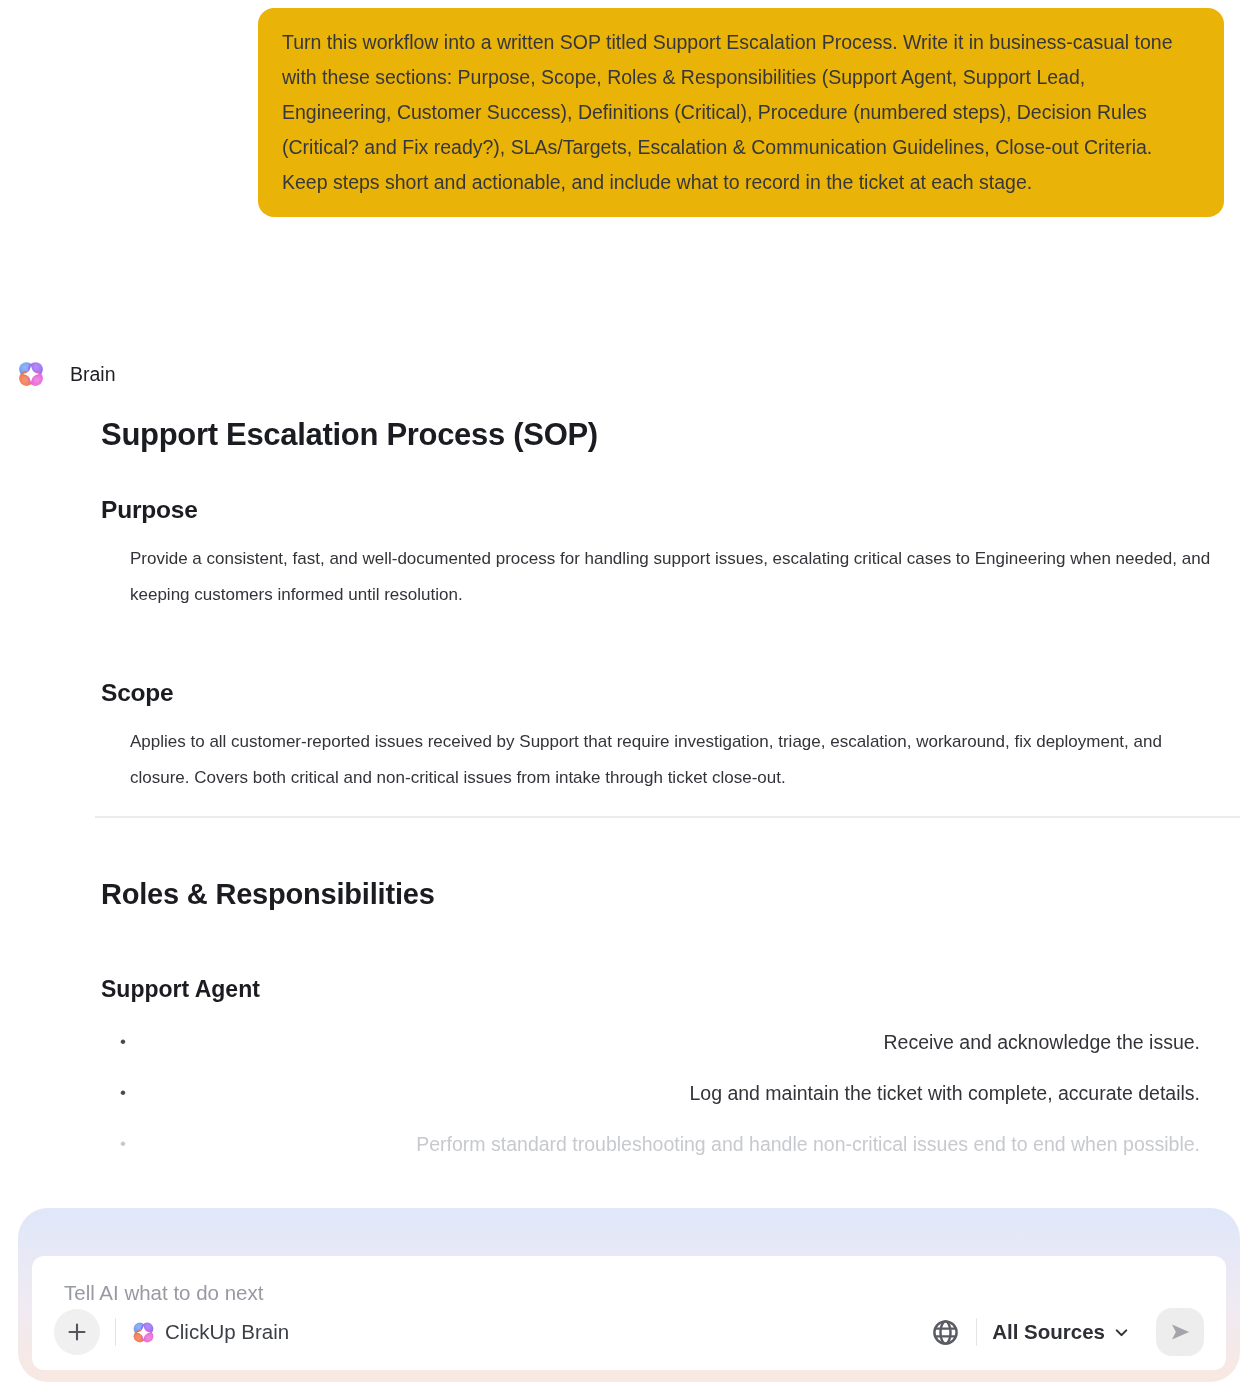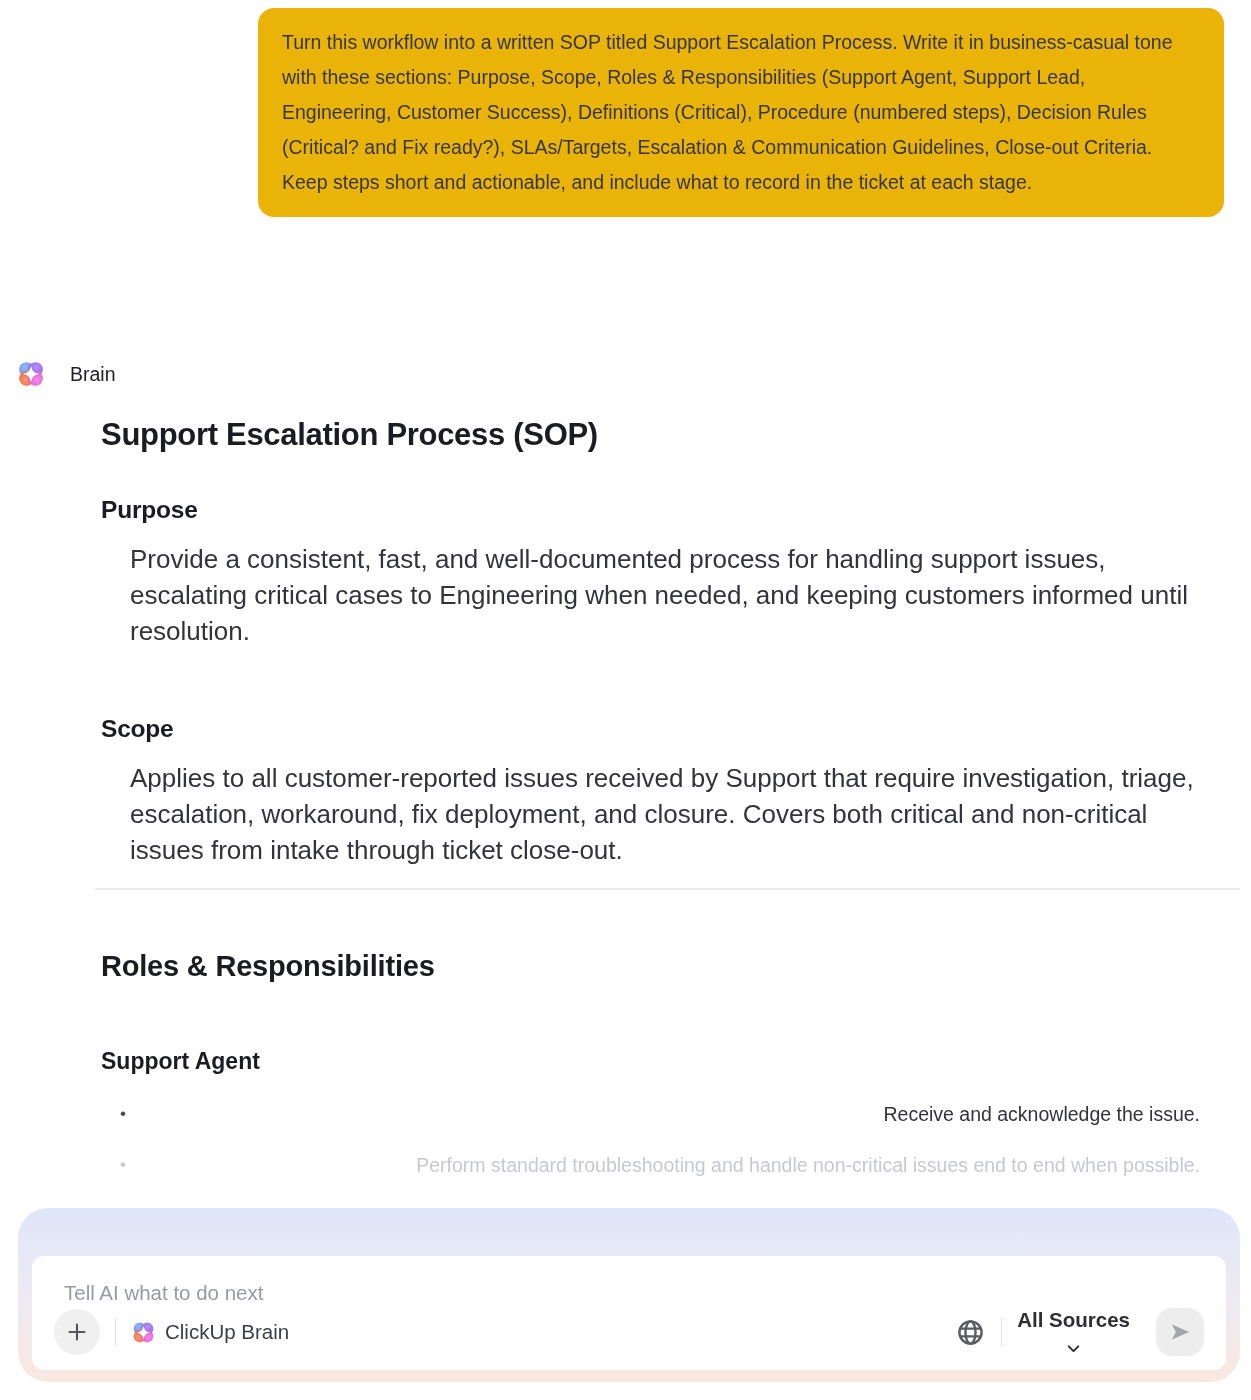--- a/index.html
+++ b/index.html
@@ -43,21 +43,21 @@
     font-size:29px;line-height:40px;margin-top:56px;
   }
   .doc h3{
     margin:60px 0 0 0;padding-left:85px;
     font-size:23px;line-height:30px;font-weight:700;
     color:#1b1c21;
   }
   .doc p{
     margin:15px 0 0 0;padding-left:114px;
     width:1090px;
-    font-size:26px;line-height:36px;
+    font-size:17px;line-height:36px;
     color:#33343a;
   }
   .doc p.scope-p{margin-bottom:0;}
   .divider{
     margin:20px 27px 0 79px;
     height:2px;background:#ececee;border:none;
   }
   ul.bullets{
     list-style:none;margin:6px 0 0 0;padding:0 0 0 104px;
     width:1080px;
@@ -111,21 +111,20 @@
   }
   .model-chip .model-label{font-size:20.5px;color:#3d3f48;}
   .spacer{flex:1;}
   .globe-btn{
     background:none;border:none;padding:0;cursor:pointer;
     display:flex;align-items:center;
   }
   .sources-chip{
     display:flex;align-items:center;gap:8px;cursor:pointer;
     margin-right:26px;
-    flex-direction:column;
   }
   .sources-chip .sources-label{
     font-size:20.5px;font-weight:600;color:#2e2f35;
   }
   .send-btn{
     width:48px;height:48px;border-radius:16px;
     background:#ededee;border:none;cursor:pointer;
     display:flex;align-items:center;justify-content:center;
     padding:0;
   }
@@ -180,20 +179,21 @@
     <h2 style="margin-top:64px">Scope</h2>
     <p class="scope-p">Applies to all customer-reported issues received by Support that require investigation, triage, escalation, workaround, fix deployment, and closure. Covers both critical and non-critical issues from intake through ticket close-out.</p>
 
     <hr class="divider">
 
     <h2 class="big">Roles &amp; Responsibilities</h2>
     <h3>Support Agent</h3>
 
     <ul class="bullets">
       <li>Receive and acknowledge the issue.</li>
+      <li>Log and maintain the ticket with complete, accurate details.</li>
       <li class="faded">Perform standard troubleshooting and handle non-critical issues end to end when possible.</li>
     </ul>
   </div>
 
   <div class="composer">
     <div class="composer-inner">
 
       <input class="composer-input" type="text" placeholder="Tell AI what to do next" style="">
 
       <div class="composer-row">

